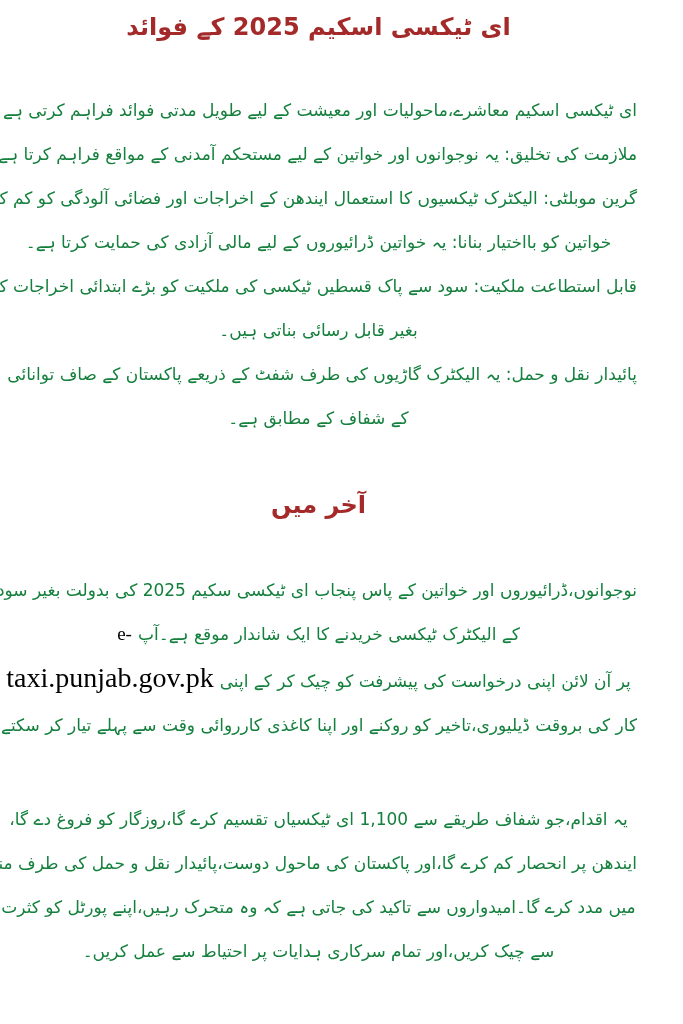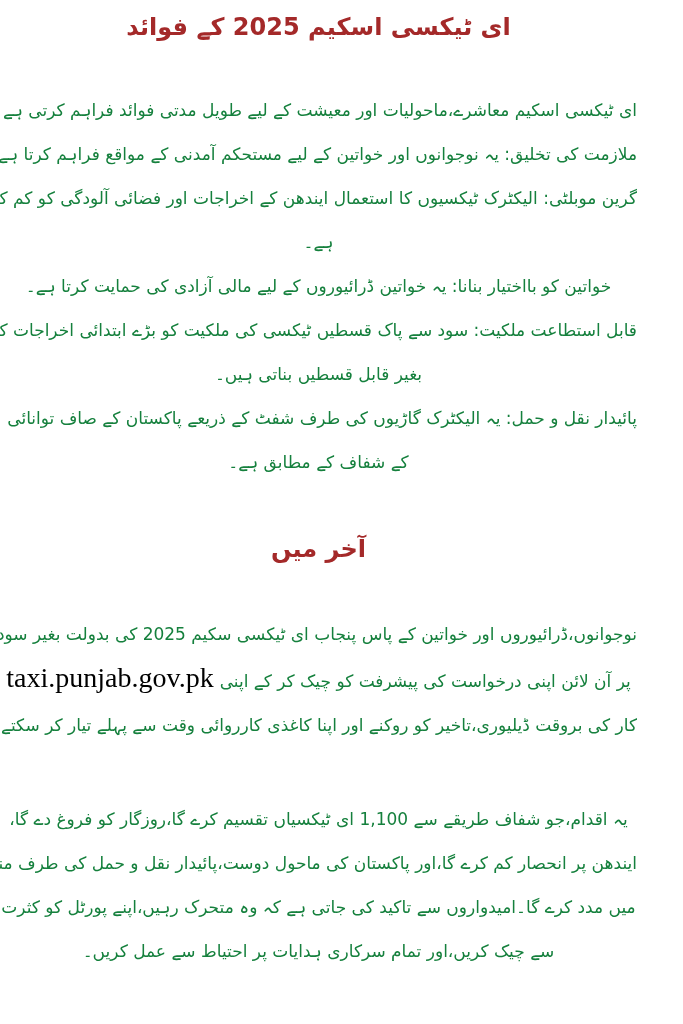--- a/index.html
+++ b/index.html
@@ -70,44 +70,44 @@
     <div class="line">
       <span class="t">ای ٹیکسی اسکیم معاشرے،ماحولیات اور معیشت کے لیے طویل مدتی فوائد فراہم کرتی ہے۔</span><span class="bullet">•</span>
     </div>
     <div class="line">
       <span class="t">ملازمت کی تخلیق: یہ نوجوانوں اور خواتین کے لیے مستحکم آمدنی کے مواقع فراہم کرتا ہے۔</span><span class="bullet">•</span>
     </div>
     <div class="line">
       <span class="t">گرین موبلٹی: الیکٹرک ٹیکسیوں کا استعمال ایندھن کے اخراجات اور فضائی آلودگی کو کم کرتا</span>
     </div>
     <div class="line">
-      <span class="t">ہے۔</span>
-    </div>
-    <div class="line">
       <span class="t">خواتین کو بااختیار بنانا: یہ خواتین ڈرائیوروں کے لیے مالی آزادی کی حمایت کرتا ہے۔</span>
     </div>
     <div class="line">
       <span class="t">قابل استطاعت ملکیت: سود سے پاک قسطیں ٹیکسی کی ملکیت کو بڑے ابتدائی اخراجات کے</span><span class="bullet">•</span>
     </div>
     <div class="line">
-      <span class="t">بغیر قابل قسطیں بناتی ہیں۔</span>
+      <span class="t">بغیر قابل رسائی بناتی ہیں۔</span>
     </div>
     <div class="line">
       <span class="t">پائیدار نقل و حمل: یہ الیکٹرک گاڑیوں کی طرف شفٹ کے ذریعے پاکستان کے صاف توانائی</span><span class="bullet">•</span>
     </div>
     <div class="line">
       <span class="t">کے شفاف کے مطابق ہے۔</span>
     </div>
   </div>
 
   <div class="heading h2" dir="rtl">آخر میں</div>
 
   <div class="para-a">
     <div class="line">
       <span class="t">نوجوانوں،ڈرائیوروں اور خواتین کے پاس پنجاب ای ٹیکسی سکیم 2025 کی بدولت بغیر سود</span>
+    </div>
+    <div class="line">
+      <span class="t">کے الیکٹرک ٹیکسی خریدنے کا ایک شاندار موقع ہے۔آپ</span><span class="latin">e-</span>
     </div>
     <div class="line">
       <span class="t">پر آن لائن اپنی درخواست کی پیشرفت کو چیک کر کے اپنی</span><span class="latin latin-big">taxi.punjab.gov.pk</span>
     </div>
     <div class="line">
       <span class="t">کار کی بروقت ڈیلیوری،تاخیر کو روکنے اور اپنا کاغذی کارروائی وقت سے پہلے تیار کر سکتے ہیں۔</span>
     </div>
   </div>
 
   <div class="para-b">

